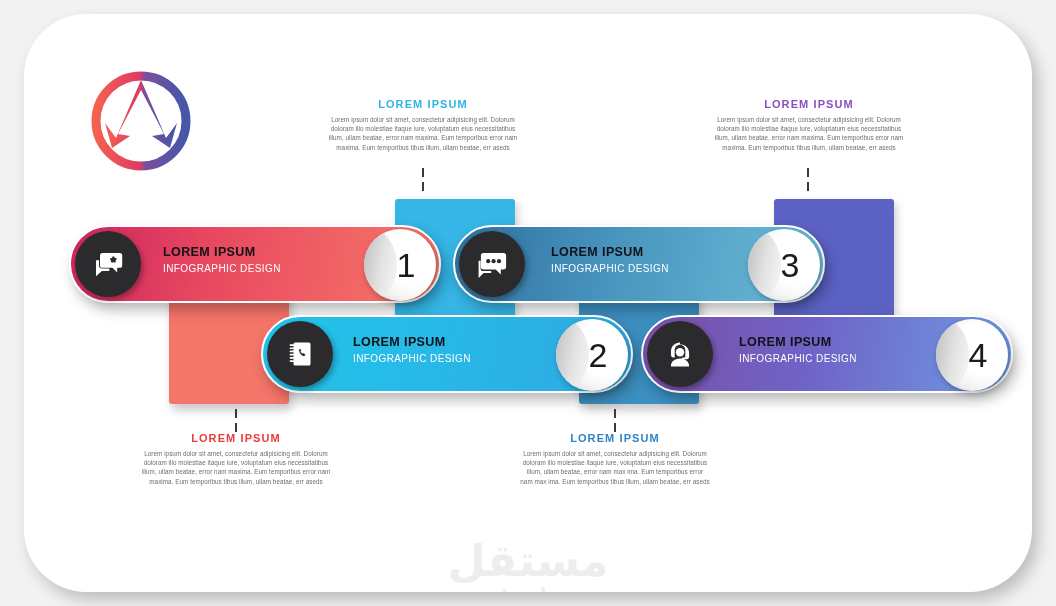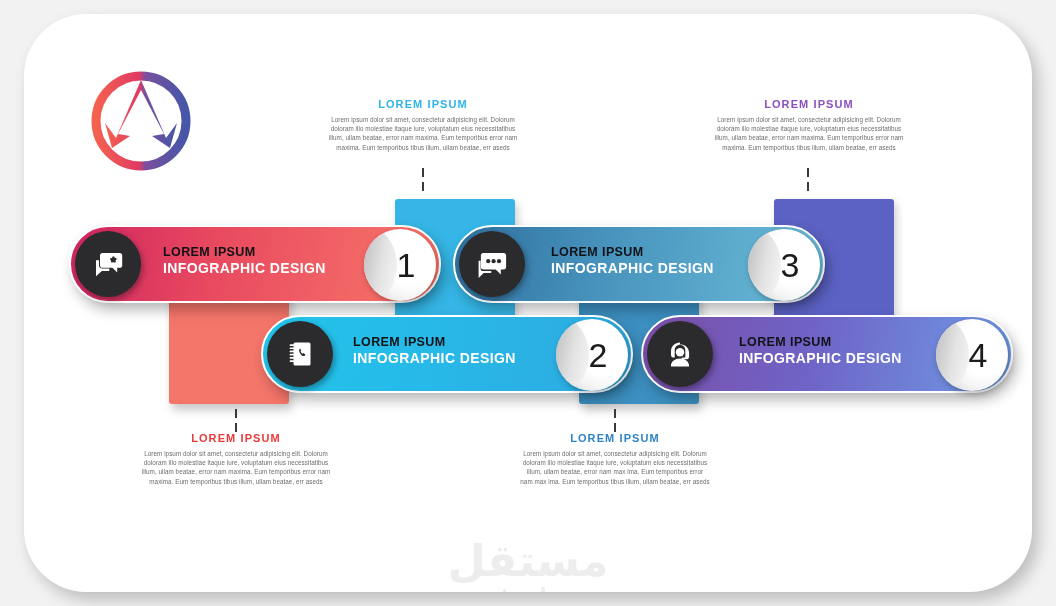--- a/index.html
+++ b/index.html
@@ -40,21 +40,21 @@
     display:flex;align-items:center;justify-content:center;
   }
   .pill-icon svg{width:36px;height:36px;fill:#ffffff;}
 
   .pill-text{position:absolute;top:17px;}
   .pill-text .t1{
     font-size:12.5px;font-weight:bold;color:#111216;letter-spacing:.4px;
     line-height:16px;white-space:nowrap;
   }
   .pill-text .t2{
-    font-size:14px;font-weight:bold;color:#ffffff;letter-spacing:.4px;
+    font-size:10px;font-weight:normal;color:#ffffff;letter-spacing:.4px;
     line-height:17px;white-space:nowrap;
   }
 
   
   .badge{
     position:absolute;top:2px;width:72px;height:72px;border-radius:50%;
     background:radial-gradient(circle at 68% 40%,#ffffff 42%,#f4f4f4 62%,#d9d9d9 86%,#cfcfcf 100%);
     box-shadow:2px 3px 7px rgba(0,0,0,.3);
     display:flex;align-items:center;justify-content:center;
     overflow:hidden;

